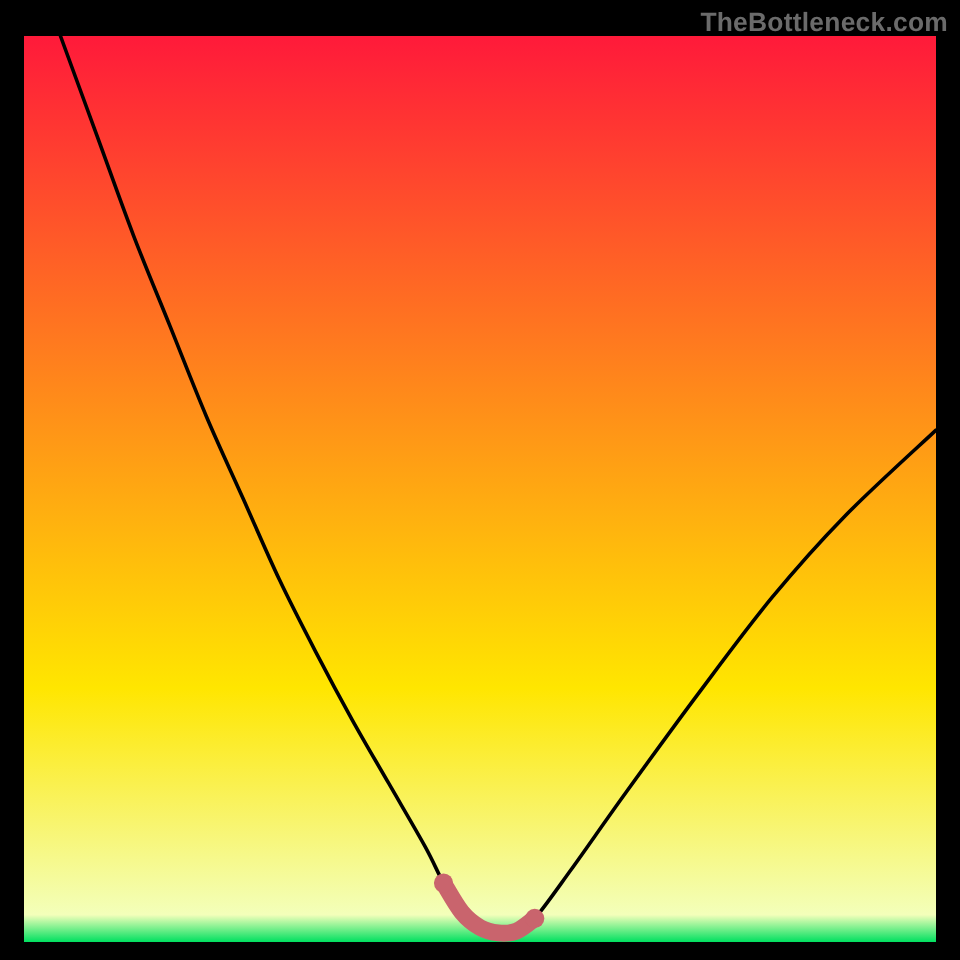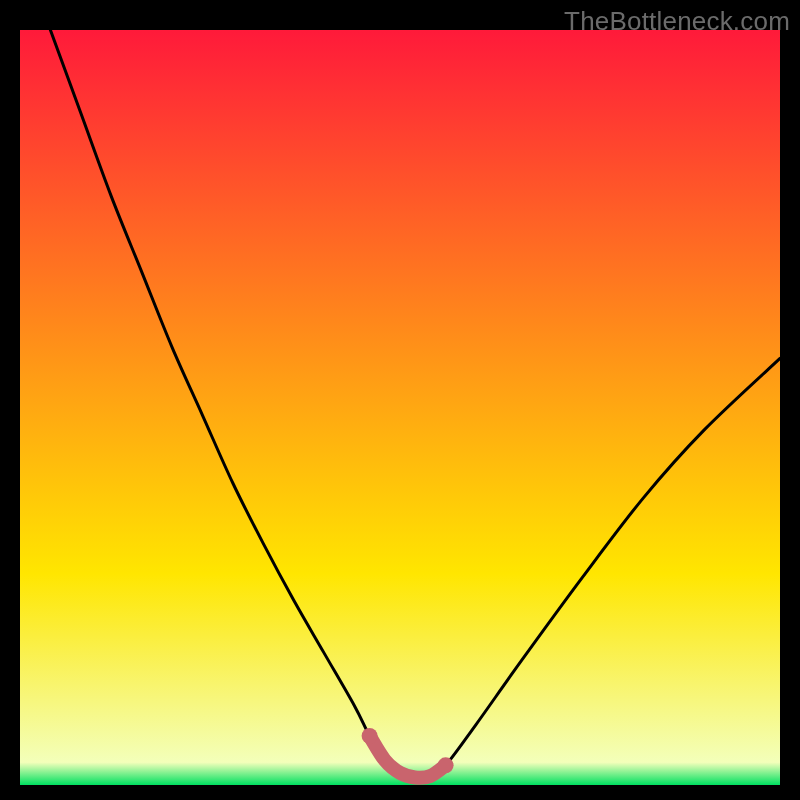--- a/index.html
+++ b/index.html
@@ -15,22 +15,22 @@
     position: relative;
     width: 800px;
     height: 800px;
     background: #000;
   }
   .watermark {
     position: absolute;
     top: 6px;
     right: 10px;
     color: #6b6b6b;
-    font-size: 26px;
-    font-weight: 400;
+    font-size: 22px;
+    font-weight: 700;
     letter-spacing: 0.2px;
     user-select: none;
     text-align: right;
   }
   svg {
     position: absolute;
     left: 0;
     top: 0;
   }
 </style>

